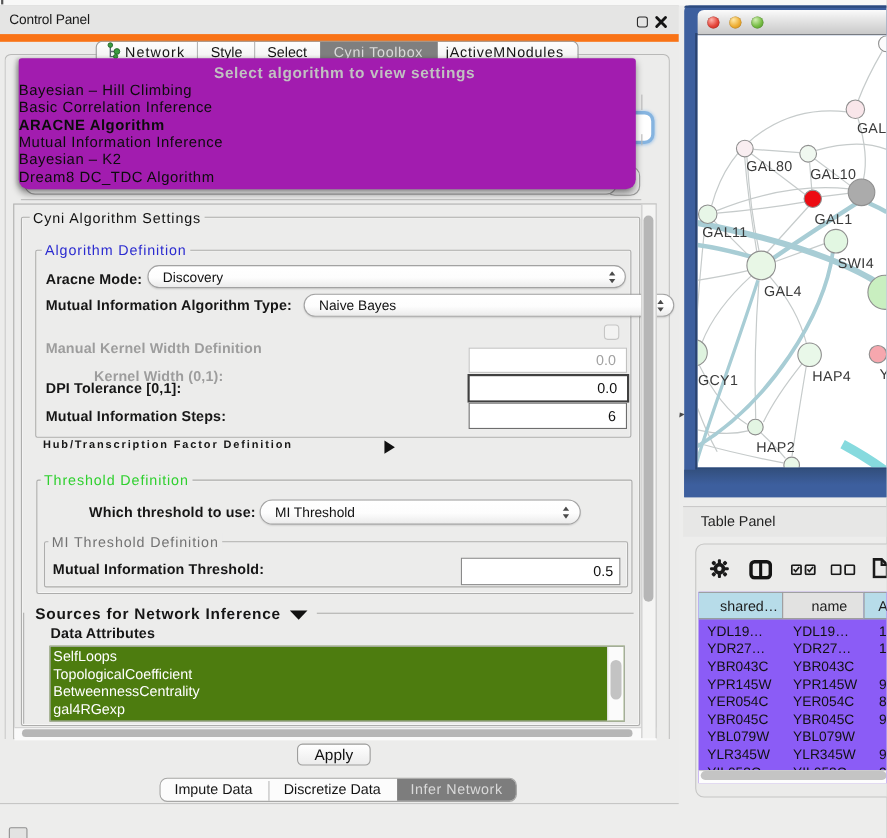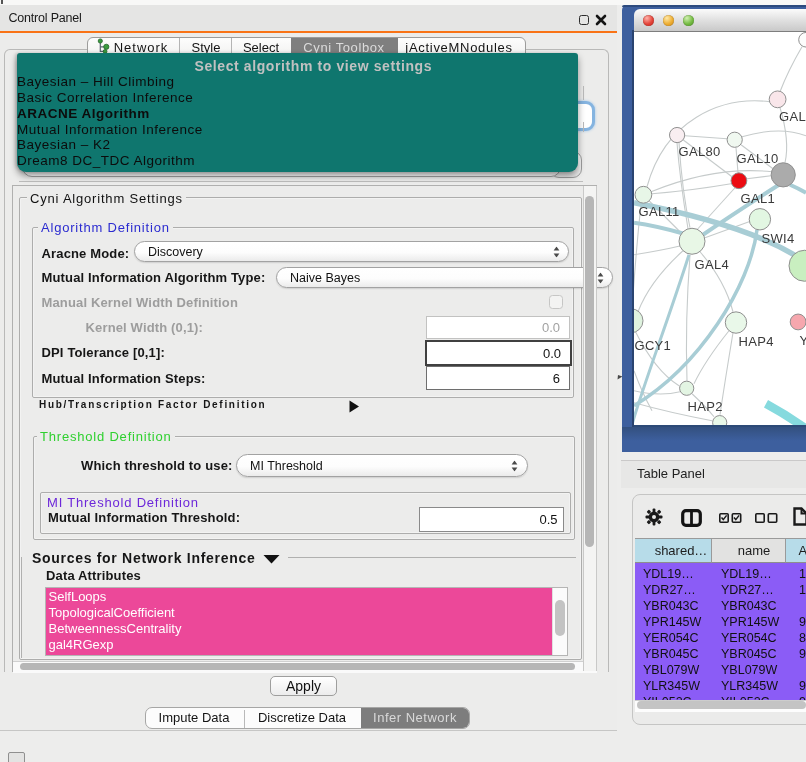--- a/index.html
+++ b/index.html
@@ -1,21 +1,21 @@
 <!DOCTYPE html>
 <html><head>
 <meta charset="utf-8">
 <style>
   html,body{margin:0;padding:0;}
   body{width:806px;height:762px;overflow:hidden;background:#ededec;
        font-family:"Liberation Sans",sans-serif;-webkit-font-smoothing:antialiased;}
   .abs{position:absolute;}
   #page{position:relative;width:806px;height:762px;}
   .lbl{position:absolute;font-size:13px;font-weight:bold;color:#161616;white-space:nowrap;letter-spacing:0.15px;}
-  .dis{color:#9d9d9d;}
+  .dis{color:#9d9d9d;margin-top:14px;}
   .combo{position:absolute;border:1px solid #a2a2a2;border-radius:50px;
          background:linear-gradient(180deg,#ffffff 0%,#fdfdfd 55%,#ebebeb 100%);
          box-shadow:0 1px 1.5px rgba(0,0,0,0.12);}
   .combo .ct{position:absolute;left:13px;top:50%;transform:translateY(-50%);font-size:12.5px;color:#111;white-space:nowrap;}
   .updn{position:absolute;top:50%;transform:translateY(-50%);width:7px;height:11px;}
   .tfield{position:absolute;background:#fff;font-size:13px;color:#111;text-align:right;white-space:nowrap;}
   .tfield span{position:absolute;right:9px;top:50%;transform:translateY(-50%);}
   .grp{position:absolute;border:1px solid #adadac;border-radius:2px;box-shadow:inset 0 0 0 0.5px rgba(255,255,255,0.7);}
   .gtitle{position:absolute;top:-8.5px;font-size:13px;background:#ececeb;padding:0 3px;white-space:nowrap;letter-spacing:0.8px;}
   .popitem{position:absolute;left:0.5px;font-size:13.5px;color:#0c0c0c;white-space:nowrap;letter-spacing:0.5px;}
@@ -24,21 +24,21 @@
 </head>
 <body>
 <div id="page">
 
   <div class="abs" style="left:0;top:0;width:806px;height:5px;background:#f8f8f7;"></div>
   <div class="abs" style="left:1px;top:0;width:2px;height:4px;background:#555;"></div>
 
   <div class="abs" style="left:0;top:5px;width:617px;height:726px;background:#ececeb;border-top:1px solid #cfcfce;border-bottom:1px solid #c6c6c5;box-sizing:border-box;">
   </div>
 
-  <div class="abs" style="left:0;top:5px;width:617px;height:26px;background:#e5e5e4;border-bottom:2px solid #f97316;">
+  <div class="abs" style="left:0;top:5px;width:617px;height:26px;background:#e5e5e4;border-bottom:7px solid #f97316;">
     <div class="abs" style="left:8.5px;top:0;height:26px;line-height:26px;font-size:12.5px;letter-spacing:-0.2px;color:#1a1a1a;">Control Panel</div>
 
     <div class="abs" style="left:579px;top:9.5px;width:8px;height:8px;border:1.7px solid #2c2c2c;border-radius:2.5px;"></div>
 
     <svg class="abs" style="left:595px;top:9px;" width="12" height="12" viewBox="0 0 12 12">
       <path d="M2 2 L10 10 M10 2 L2 10" stroke="#141414" stroke-width="2.6" stroke-linecap="round"></path>
     </svg>
   </div>
 
   <div class="abs" style="left:4px;top:49px;width:604.5px;height:623px;border:1px solid #b9b9b8;border-bottom:none;border-radius:6px 6px 0 0;box-sizing:border-box;"></div>
@@ -105,37 +105,37 @@
   <div class="lbl" style="left:81px;top:458px;">Which threshold to use:</div>
   <div class="combo" style="left:236px;top:454px;width:290px;height:21px;">
     <div class="ct">MI Threshold</div>
     <svg class="updn" style="right:9px;" viewBox="0 0 8 13">
         <path d="M4 0 L7.4 4.6 H0.6 Z" fill="#4a4a4a"></path>
         <path d="M4 13 L7.4 8.4 H0.6 Z" fill="#4a4a4a"></path>
       </svg>
   </div>
 
   <div class="grp" style="left:40px;top:492px;width:529px;height:40px;"></div>
-  <div class="gtitle" style="left:44px;top:495px;color:#6d28d9;">MI Threshold Definition</div>
+  <div class="gtitle" style="left:44px;top:485px;color:#737373;">MI Threshold Definition</div>
 
   <div class="lbl" style="left:48px;top:510px;">Mutual Information Threshold:</div>
   <div class="tfield" style="left:418.5px;top:507px;width:143px;height:22.5px;border:1px solid #8a8a8a;">
       <span style="right:5px;">0.5</span>
     </div>
 
   <div class="abs" style="left:21px;top:557px;width:1px;height:101px;background:#b0b0af;"></div>
   <div class="abs" style="left:288px;top:557px;width:288px;height:1px;background:#b0b0af;"></div>
   <div class="lbl" style="left:32px;top:550px;font-size:14px;letter-spacing:0.7px;">Sources for Network Inference</div>
   <svg class="abs" style="left:263px;top:553.5px;" width="17" height="10" viewBox="0 0 17 10">
       <path d="M0.5 1 H16.5 L8.5 9.5 Z" fill="#111"></path>
     </svg>
 
   <div class="lbl" style="left:46px;top:568px;font-size:13px;">Data Attributes</div>
 
-  <div class="abs" style="left:45px;top:586.5px;width:523px;height:69.5px;background:#ec4899;border:1px solid #b5b5b4;box-sizing:border-box;overflow:hidden;">
+  <div class="abs" style="left:45px;top:586.5px;width:523px;height:69.5px;background:#4d7c0f;border:1px solid #b5b5b4;box-sizing:border-box;overflow:hidden;">
     <div class="abs" style="left:2.5px;top:1px;font-size:13px;line-height:16.2px;color:#fff;white-space:nowrap;">SelfLoops<br>TopologicalCoefficient<br>BetweennessCentrality<br>gal4RGexp</div>
     <div class="abs" style="left:506px;top:0;width:16px;height:69.5px;background:#fbfbfb;border-left:1px solid #e0e0e0;"></div>
     <div class="abs" style="left:508.5px;top:12px;width:10px;height:36px;border-radius:5px;background:#c3c3c3;"></div>
   </div>
 
   <div class="abs" style="left:12.5px;top:660.5px;width:584px;height:11px;background:#fafafa;border-top:1px solid #d0d0d0;"></div>
   <div class="abs" style="left:19.5px;top:662.5px;width:555px;height:7px;border-radius:3.5px;background:#b6b6b6;"></div>
 
   <div class="abs" style="left:582.5px;top:186px;width:14px;height:485px;background:#f4f4f3;border-left:1px solid #c9c9c8;border-right:1px solid #c9c9c8;box-sizing:border-box;"></div>
   <div class="abs" style="left:584.5px;top:196px;width:9px;height:351px;border-radius:4.5px;background:#b6b6b6;"></div>
@@ -162,21 +162,21 @@
     <circle cx="4.3" cy="4" r="2.1" fill="#3c9c3f" stroke="#21632a" stroke-width="0.8"></circle>
     <circle cx="10.3" cy="9.8" r="2.6" fill="#3c9c3f" stroke="#21632a" stroke-width="0.8"></circle>
     <circle cx="9.1" cy="14.4" r="1.9" fill="#3c9c3f" stroke="#21632a" stroke-width="0.8"></circle>
   </svg>
   <div class="tabtxt" style="left:110px;width:62px;top:37px;letter-spacing:1px;">Network</div>
   <div class="tabtxt" style="left:180px;width:52px;top:37px;">Style</div>
   <div class="tabtxt" style="left:233px;width:56px;top:37px;">Select</div>
   <div class="tabtxt" style="left:291px;width:106px;top:37px;color:#dcdcdc;letter-spacing:0.6px;">Cyni Toolbox</div>
   <div class="tabtxt" style="left:398px;width:122px;top:37px;letter-spacing:0.7px;">jActiveMNodules</div>
 
-  <div class="abs" style="left:16.5px;top:53.3px;width:561.5px;height:118.7px;background:#0f766e;border-radius:3px 3px 9px 9px;box-shadow:0 4px 7px rgba(0,0,0,0.40),-2px 0 3px rgba(0,0,0,0.15);">
+  <div class="abs" style="left:16.5px;top:53.3px;width:561.5px;height:118.7px;background:#a21caf;border-radius:3px 3px 9px 9px;box-shadow:0 4px 7px rgba(0,0,0,0.40),-2px 0 3px rgba(0,0,0,0.15);">
     <div class="abs" style="left:178px;top:5px;font-size:14px;font-weight:bold;letter-spacing:0.6px;color:#c1c1c1;white-space:nowrap;">Select algorithm to view settings</div>
     <div class="popitem" style="top:20.6px;">Bayesian – Hill Climbing</div>
     <div class="popitem" style="top:36.5px;">Basic Correlation Inference</div>
     <div class="popitem" style="top:52.4px;font-weight:bold;text-align:center;">ARACNE Algorithm</div>
     <div class="popitem" style="top:68.3px;">Mutual Information Inference</div>
     <div class="popitem" style="top:84.2px;">Bayesian – K2</div>
     <div class="popitem" style="top:100.1px;">Dream8 DC_TDC Algorithm</div>
   </div>
 
   <svg class="abs" style="left:616.5px;top:372.5px;" width="6" height="7" viewBox="0 0 6 7">

